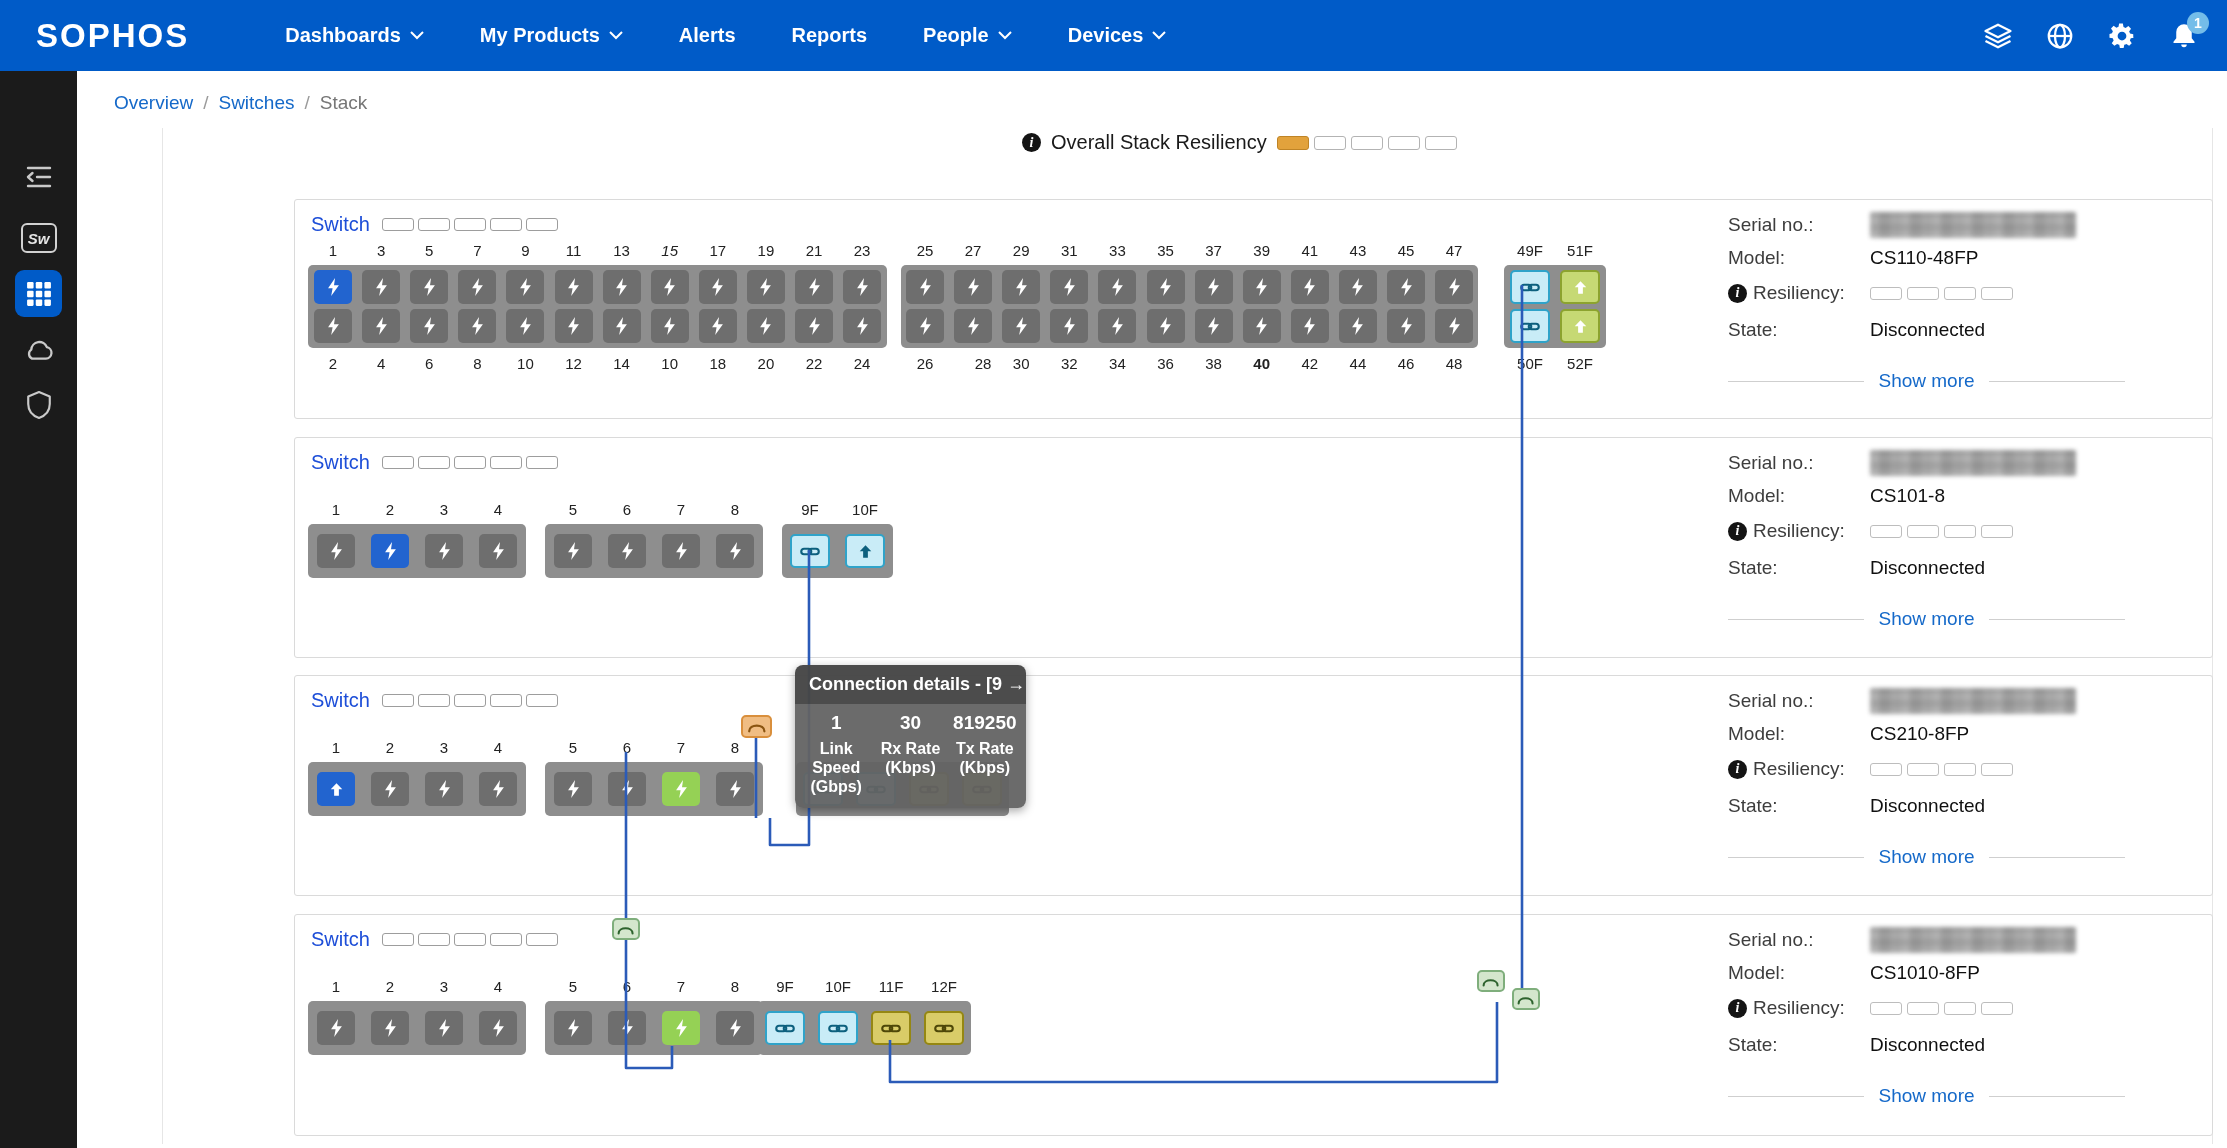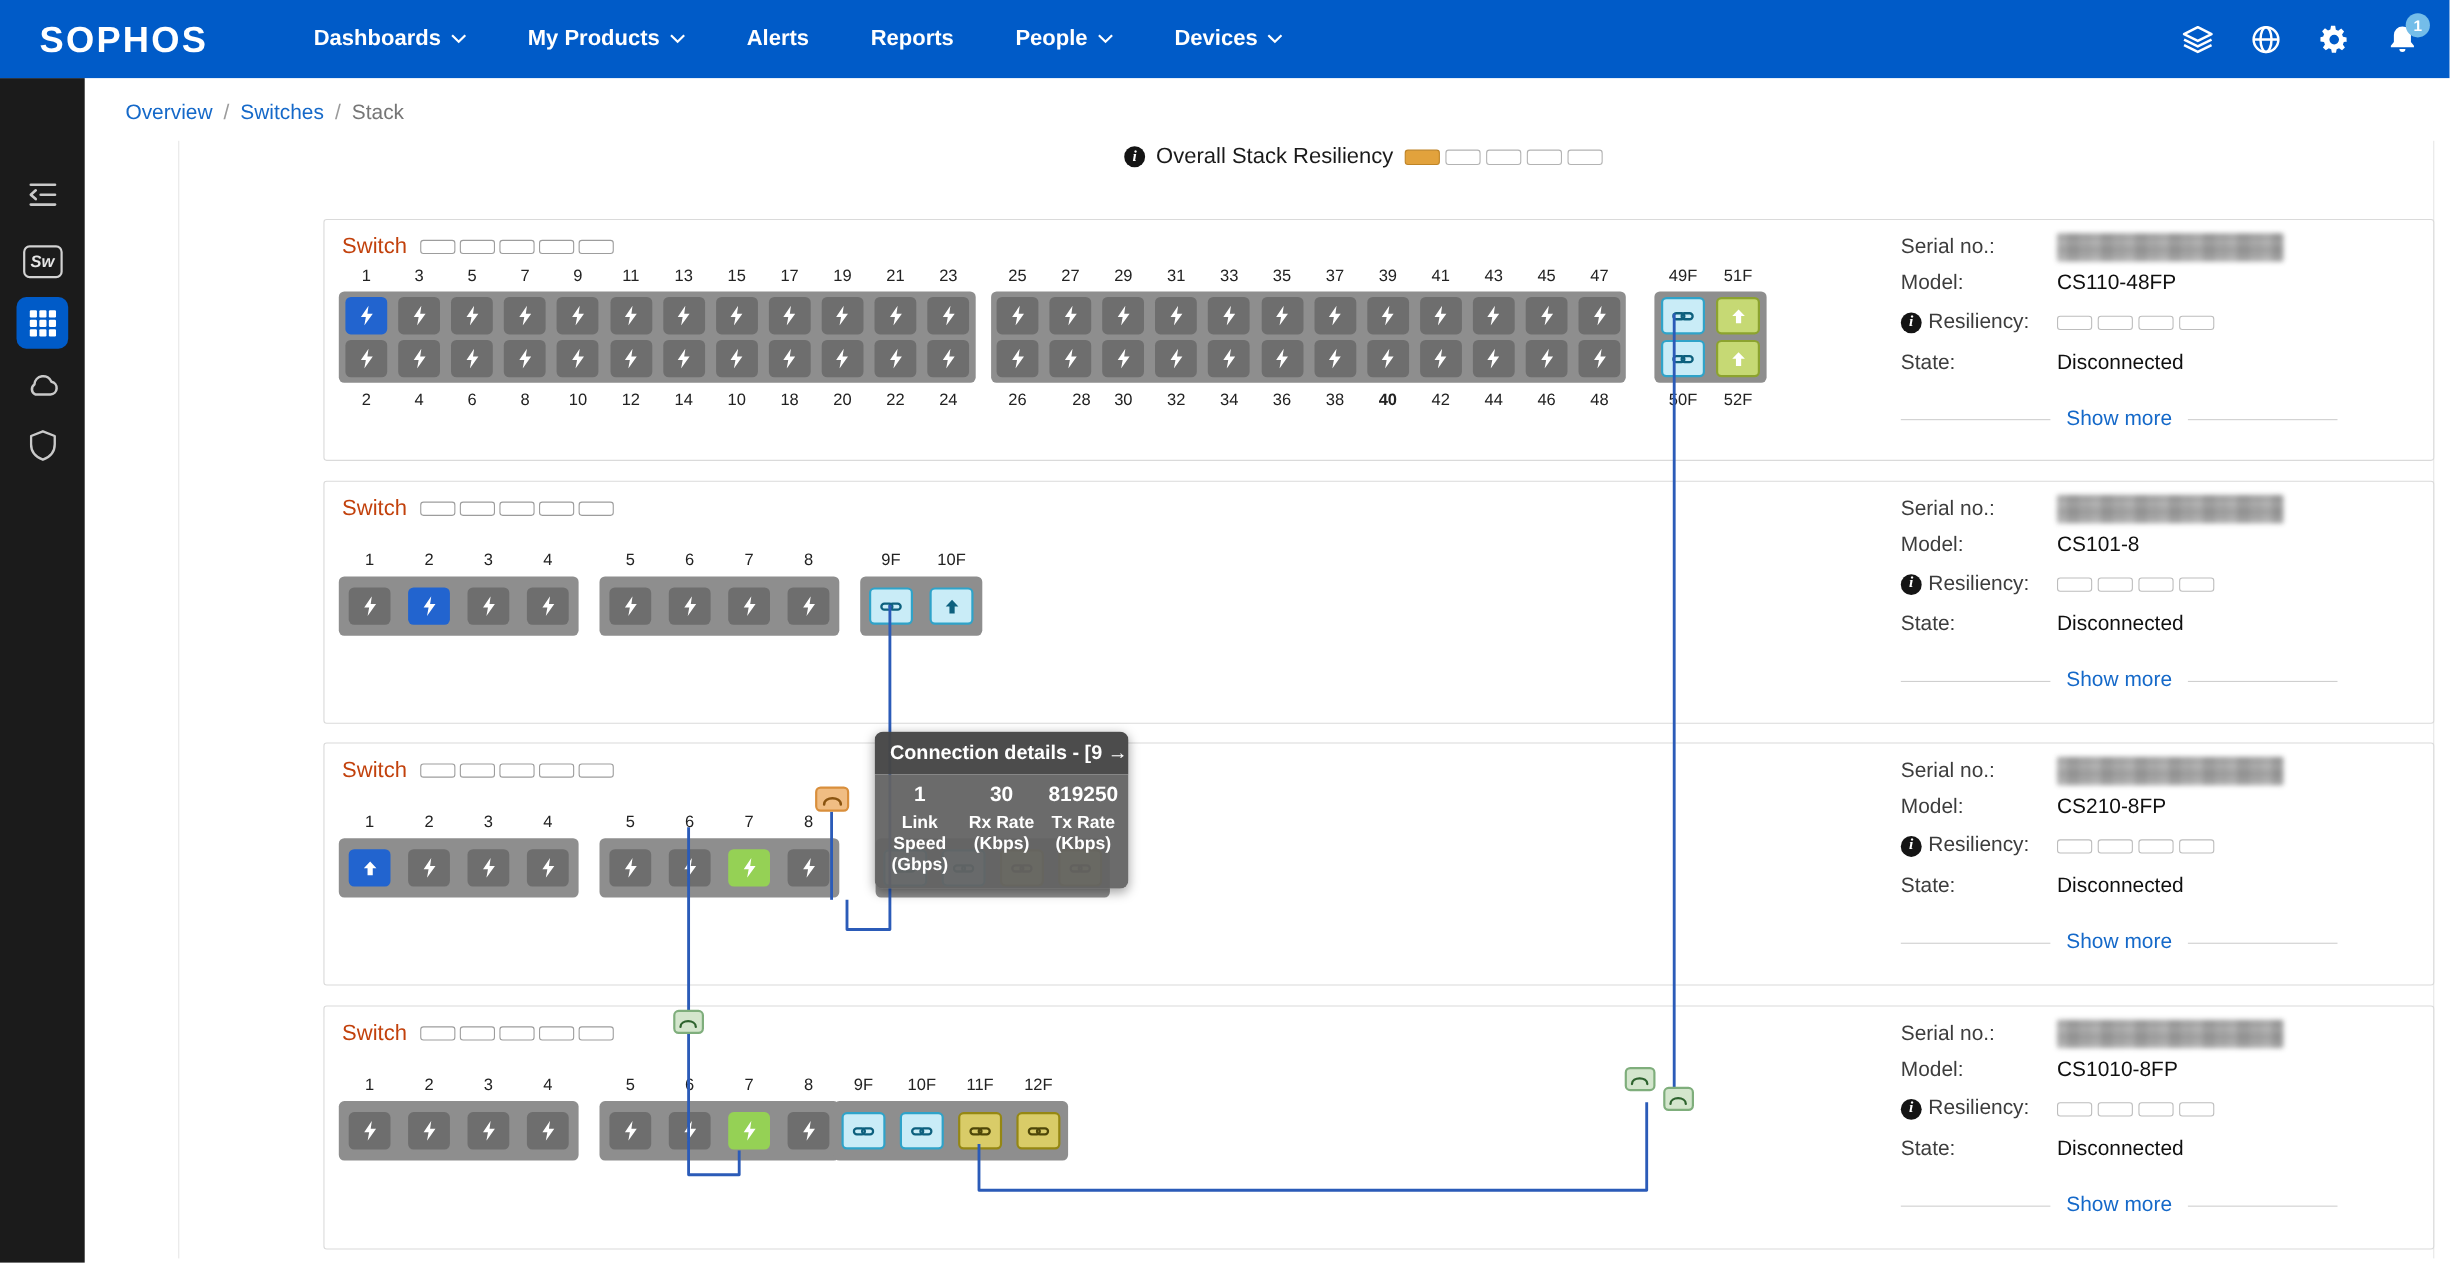--- a/index.html
+++ b/index.html
@@ -36,21 +36,21 @@
   .overall{position:absolute;left:1022px;top:131px;display:flex;align-items:center;gap:10px;z-index:4}
   .overall-label{font-size:20px;color:#1a1a1a;white-space:nowrap}
   .segrow{display:flex;gap:5px}
   .segbar{width:32px;height:14px;border:1px solid #b3b3b3;border-radius:3px;background:#fff}
   .segbar.filled{background:#e2a23c;border-color:#bf8426}
   .info-i{width:19px;height:19px;min-width:19px;border-radius:50%;background:#141414;color:#fff;font-family:"Liberation Serif",serif;font-style:italic;font-weight:bold;font-size:14px;display:flex;align-items:center;justify-content:center}
 
   
   .panel{position:absolute;left:294px;width:1919px;background:#fff;border:1px solid #dadada;border-radius:3px}
   .switch-head{position:absolute;left:16px;top:13px;display:flex;align-items:center;gap:12px}
-  .switch-label{font-size:20px;color:#c2410c}
+  .switch-label{font-size:20px;color:#1d4ed8}
   .minibar{width:32px;height:13px;border:1px solid #9d9d9d;border-radius:3px;background:#fff}
   .minirow{display:flex;gap:4px}
   .diagram{position:absolute;left:0;top:0;right:0;bottom:0}
   .pblock{position:absolute;background:#8e8e8e;border-radius:5px}
   .port{position:absolute;border-radius:5px;display:flex;align-items:center;justify-content:center;color:#fff}
   .port svg{display:block}
   .p-gray{background:#6e6e6e}
   .p-blue{background:#2264cf}
   .p-green{background:#95d155}
   .p-cyan{background:#c9ecf7;border:2px solid #2fa3c9;color:#0d607e}
@@ -336,21 +336,21 @@
           </svg>
         </div>
       </div>
       <span class="pnum" style="left: 38px; top: 42px;">1</span>
       <span class="pnum" style="left: 86.1px; top: 42px;">3</span>
       <span class="pnum" style="left: 134.2px; top: 42px;">5</span>
       <span class="pnum" style="left: 182.3px; top: 42px;">7</span>
       <span class="pnum" style="left: 230.4px; top: 42px;">9</span>
       <span class="pnum" style="left: 278.5px; top: 42px;">11</span>
       <span class="pnum" style="left: 326.6px; top: 42px;">13</span>
-      <span class="pnum" style="left: 374.7px; top: 42px;">15</span>
+      <span class="pnum" style="left: 374.7px; top: 42px; font-style: italic;">15</span>
       <span class="pnum" style="left: 422.8px; top: 42px;">17</span>
       <span class="pnum" style="left: 470.9px; top: 42px;">19</span>
       <span class="pnum" style="left: 519px; top: 42px;">21</span>
       <span class="pnum" style="left: 567.1px; top: 42px;">23</span>
       <span class="pnum" style="left: 38px; top: 155px;">2</span>
       <span class="pnum" style="left: 86.1px; top: 155px;">4</span>
       <span class="pnum" style="left: 134.2px; top: 155px;">6</span>
       <span class="pnum" style="left: 182.3px; top: 155px;">8</span>
       <span class="pnum" style="left: 230.4px; top: 155px;">10</span>
       <span class="pnum" style="left: 278.5px; top: 155px;">12</span>

